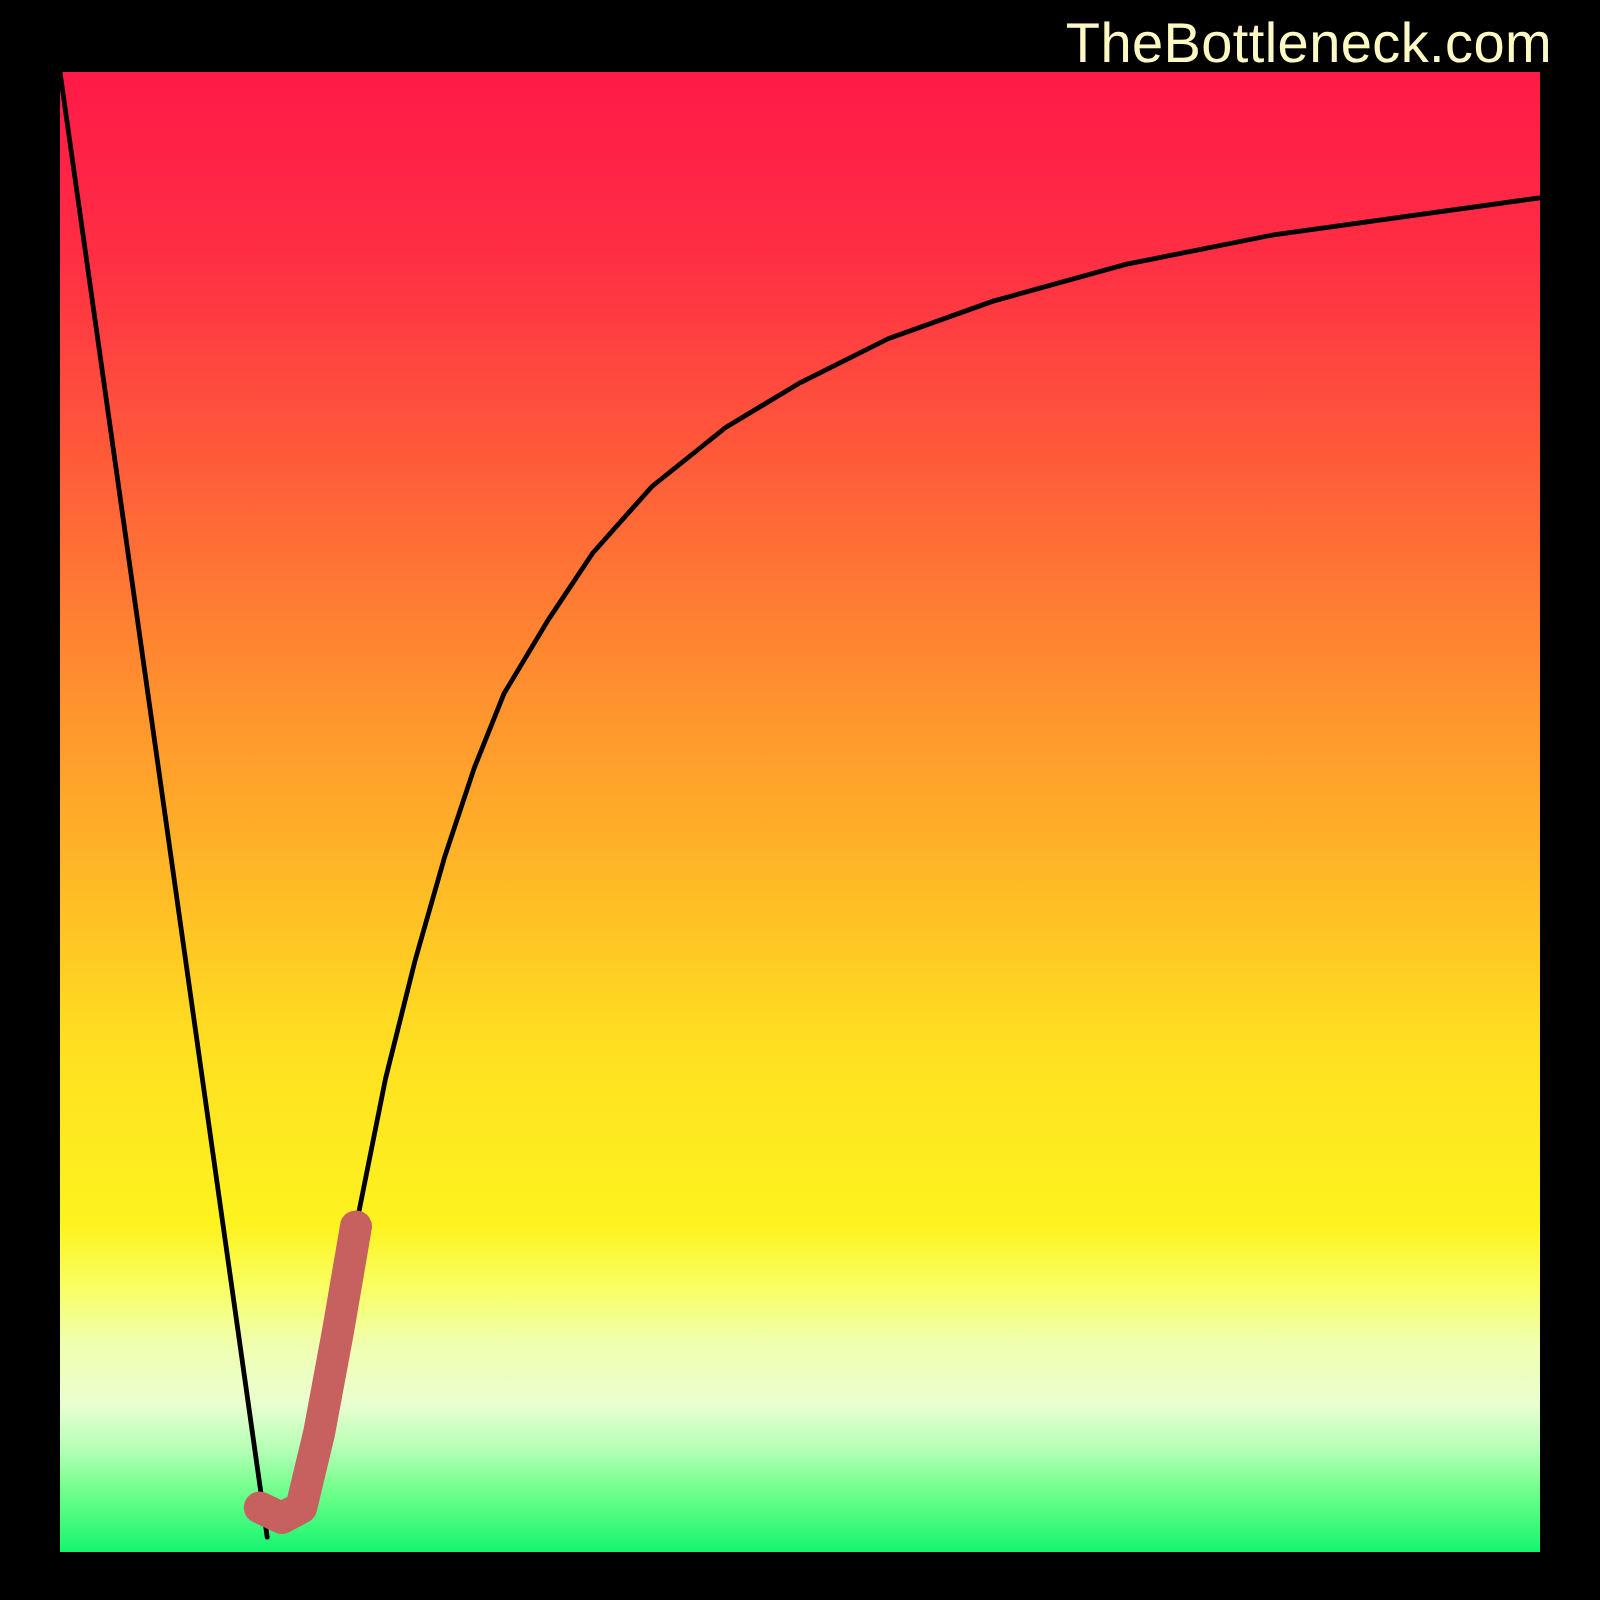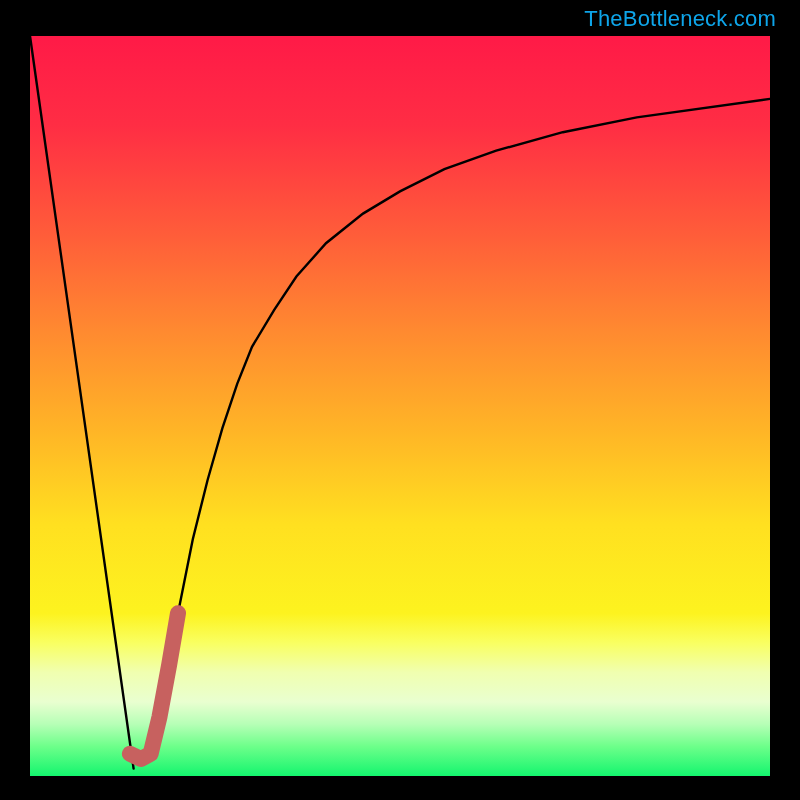--- a/index.html
+++ b/index.html
@@ -14,22 +14,22 @@
     position: relative;
     width: 800px;
     height: 800px;
     background: #000;
   }
   .watermark {
     position: absolute;
     top: 6px;
     right: 24px;
     font-family: Arial, Helvetica, sans-serif;
-    font-size: 22px;
-    color: #0ea5e9;
+    font-size: 28px;
+    color: #fef9c3;
     font-weight: 400;
     letter-spacing: 0.2px;
   }
   .plot-area {
     position: absolute;
     left: 30px;
     top: 36px;
     width: 740px;
     height: 740px;
   }

